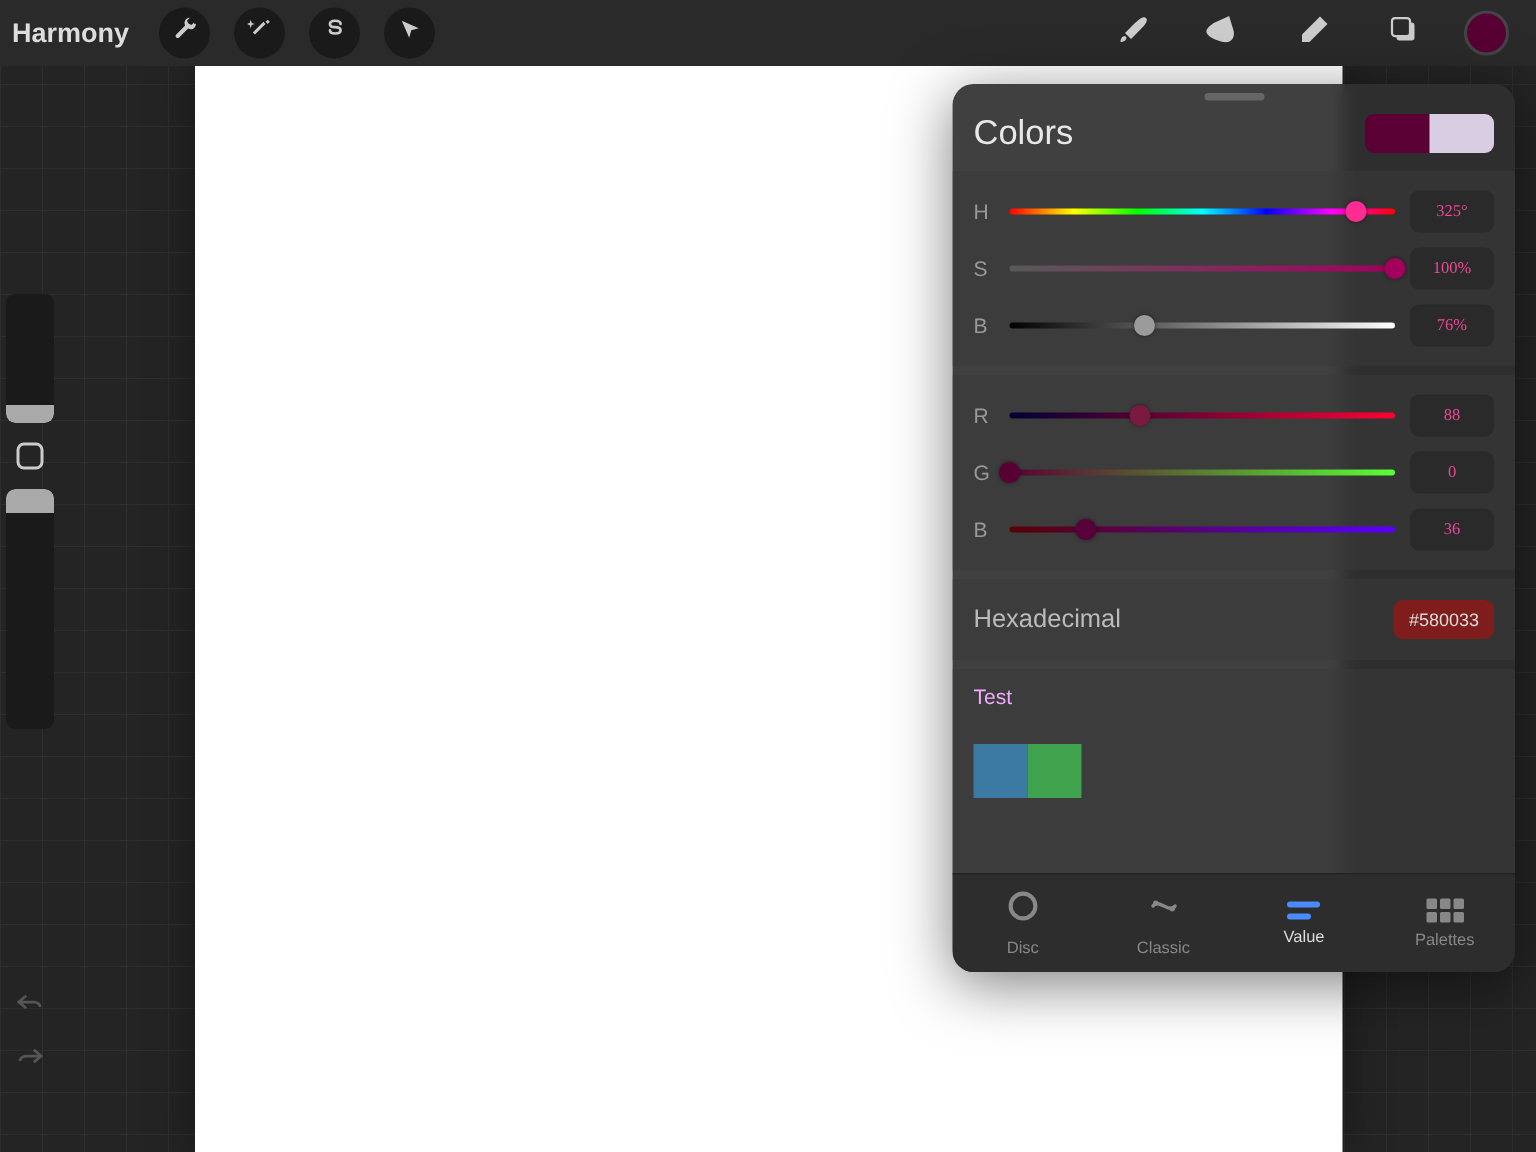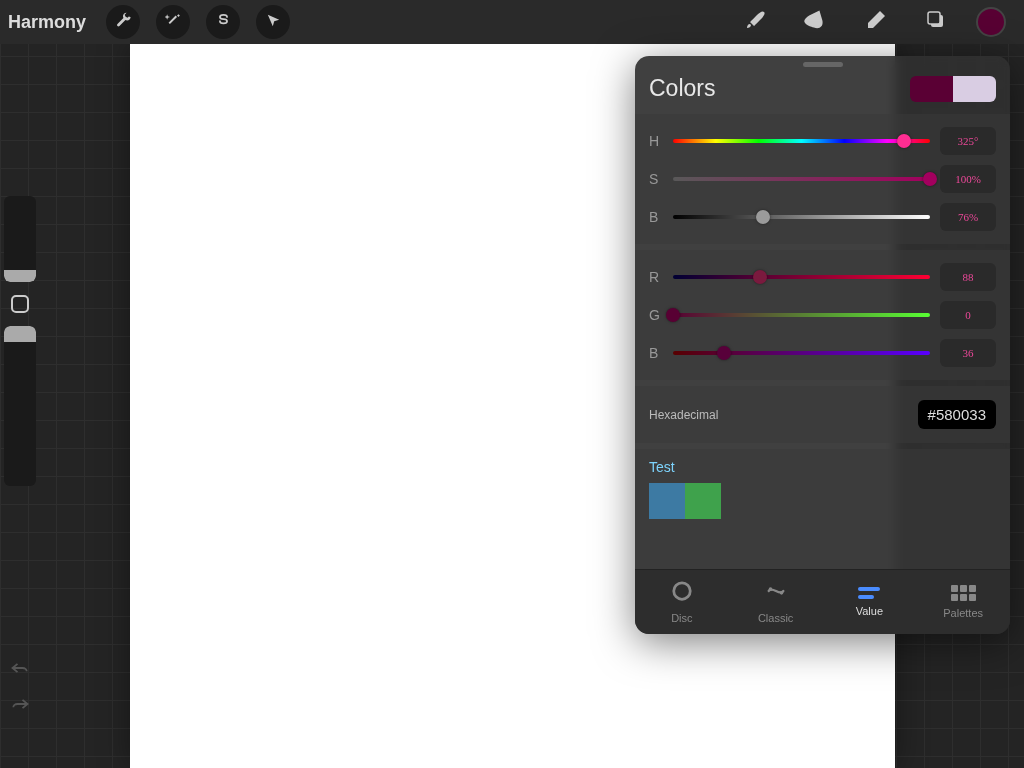--- a/index.html
+++ b/index.html
@@ -82,25 +82,25 @@
 
   
   .hue-track { background: linear-gradient(to right, #f00,#ff0,#0f0,#0ff,#00f,#f0f,#f00); }
   .sat-track { background: linear-gradient(to right, #595959, #a3005e); }
   .bri-track { background: linear-gradient(to right, #000, #fff); }
   .r-track   { background: linear-gradient(to right, #000033, #ff0033); }
   .g-track   { background: linear-gradient(to right, #580033, #58ff33); }
   .b-track   { background: linear-gradient(to right, #580000, #5800ff); }
 
   .hex-row { display:flex; align-items:center; padding: 14px 14px; background: rgba(58,58,58,.55); margin-bottom:6px;}
-  .hex-label { flex:1; color:#bbb; font-size:12px; }
-  .hex-box { background:#000000; border-radius:6px; padding:6px 10px; color:#ddd; font-size:15px; }
+  .hex-label { flex:1; color:#bbb; font-size:17px; }
+  .hex-box { background:#7f1d1d; border-radius:6px; padding:6px 10px; color:#ddd; font-size:12px; }
 
   .palette-sec { background: rgba(58,58,58,.55); padding: 10px 14px 50px 14px; }
-  .palette-name { color:#7dd3fc; font-size:14px; margin-bottom:8px; }
+  .palette-name { color:#f0abfc; font-size:14px; margin-bottom:24px; }
   .pal-row { display:flex; }
   .pal-cell { width:36px; height:36px; }
 
   .panel-tabs {
     display:flex; background:#2d2d2d; border-top:1px solid #222;
   }
   .ptab { flex:1; display:flex; flex-direction:column; align-items:center; justify-content:center; padding:10px 0 10px 0; cursor:pointer; gap:6px;}
   .ptab-label { font-size:11px; color:#888; }
   .ptab.active .ptab-label { color:#ddd; }
   .ptab svg { width:22px; height:22px; fill:#888; }

